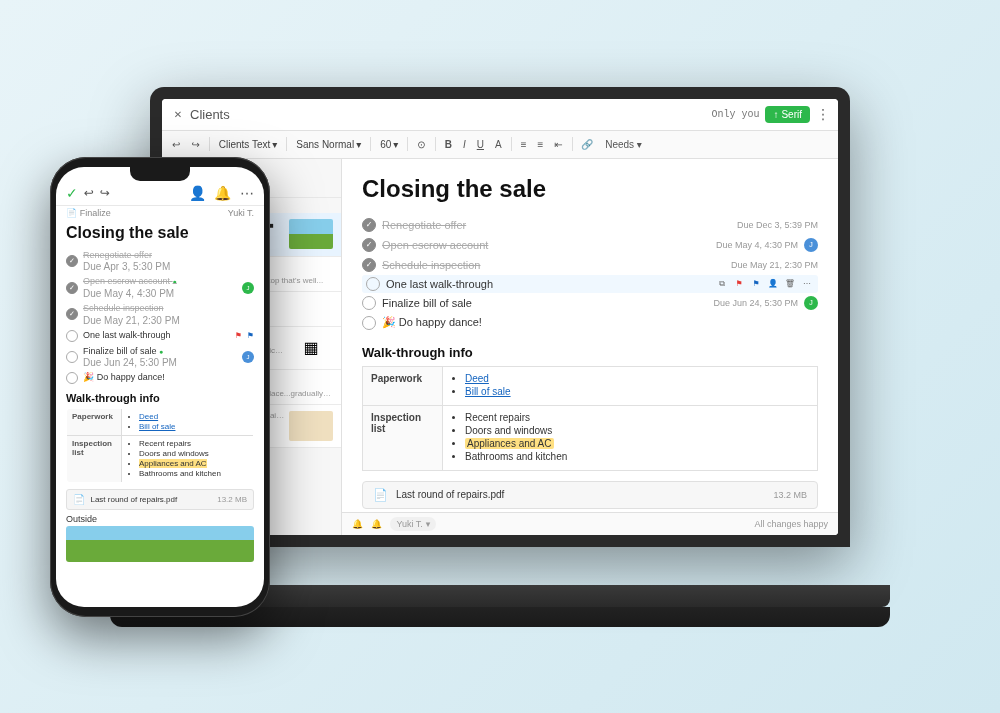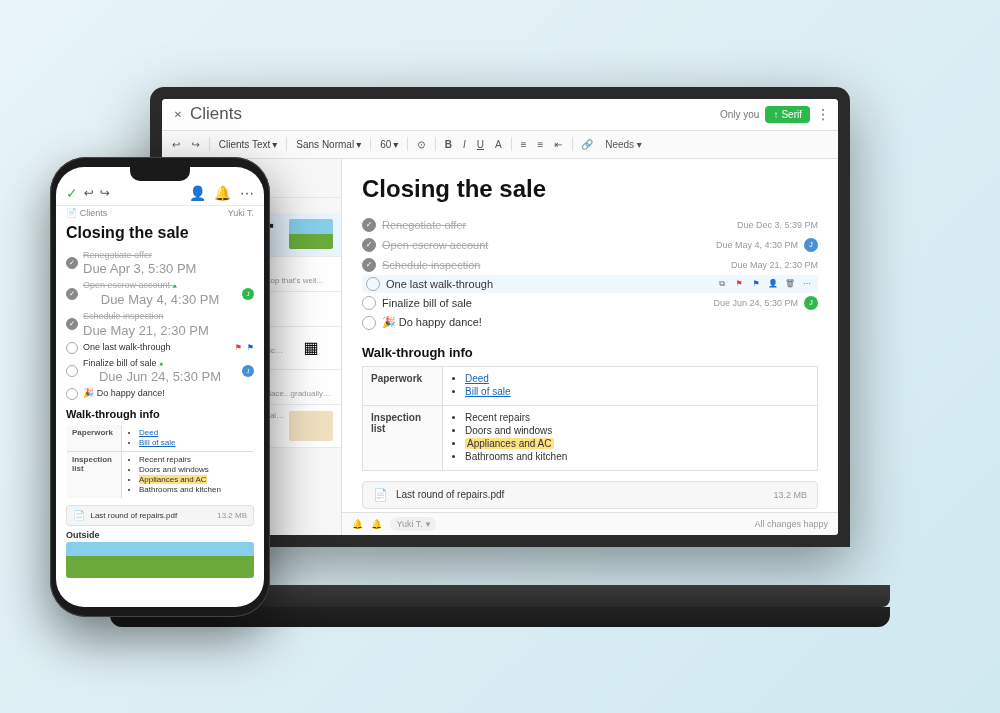--- a/index.html
+++ b/index.html
@@ -82,31 +82,32 @@
     .icon-small {
       width: 16px;
       height: 16px;
       display: flex;
       align-items: center;
       justify-content: center;
       font-size: 10px;
       color: #666;
     }
     .breadcrumb-text {
-      font-size: 17px;
+      font-size: 13px;
       color: #555;
     }
     .screen-topbar-right {
       display: flex;
       align-items: center;
       gap: 6px;
     }
     .only-you-text {
       font-size: 10px;
       color: #777;
+      font-family: Liberation Mono, monospace;
     }
     .share-btn {
       background: #2db84b;
       color: #fff;
       border: none;
       border-radius: 4px;
       padding: 3px 8px;
       font-size: 10px;
       cursor: pointer;
       display: flex;
@@ -453,21 +454,21 @@
       border-radius: 50%;
       border: 1.5px solid #aaa;
       flex-shrink: 0;
       display: flex; align-items: center; justify-content: center;
     }
     .ph-check-circle.done {
       background: #888; border-color: #888; color: #fff; font-size: 7px;
     }
     .ph-task-text { flex: 1; color: #333; line-height: 1.3; }
     .ph-task-text.strike { text-decoration: line-through; color: #aaa; }
-    .ph-due { font-size: 13px; color: #999; text-align: center; }
+    .ph-due { font-size: 10px; color: #999; }
     .ph-avatar {
       width: 12px; height: 12px; border-radius: 50%;
       background: #2db84b; color: #fff; font-size: 6px;
       display: flex; align-items: center; justify-content: center; flex-shrink: 0;
     }
     .ph-avatar.blue { background: #4a90d9; }
     .ph-flag { font-size: 8px; }
     .ph-section-title {
       font-size: 11px;
       font-weight: 700;
@@ -500,21 +501,21 @@
       background: #f5f5f5;
       border: 1px solid #e0e0e0;
       border-radius: 3px;
       padding: 4px 6px;
       margin-bottom: 4px;
       font-size: 8px;
     }
     .ph-att-icon { color: #e53935; font-size: 10px; }
     .ph-att-name { flex: 1; color: #333; font-weight: 500; }
     .ph-att-size { color: #999; }
-    .ph-outside-label { font-size: 9px; font-weight: 700; color: #333; margin-bottom: 2px; }
+    .ph-outside-label { font-size: 9px; font-weight: 400; color: #333; margin-bottom: 2px; }
     .ph-outside-img {
       width: 100%;
       height: 36px;
       background: linear-gradient(to bottom, #87ceeb 40%, #6aaa3a 40%);
       border-radius: 3px;
     }
 
     
     .task-item-active-input {
       background: #f0f8ff;
@@ -776,21 +777,21 @@
             <span style="font-size:12px;color:#555;cursor:pointer">↩</span>
             <span style="font-size:12px;color:#555;cursor:pointer">↪</span>
             <div class="phone-actions">
               <span>👤</span>
               <span>🔔</span>
               <span>⋯</span>
             </div>
           </div>
 
           <div class="phone-breadcrumb">
-            <span>📄 Clients</span>
+            <span>📄 Finalize</span>
             <span>Yuki T.</span>
           </div>
 
           <div class="phone-doc-title">Closing the sale</div>
 
           <div class="phone-body-scroll">
 
             <div class="phone-task">
               <div class="ph-check-circle done">✓</div>
               <div>

